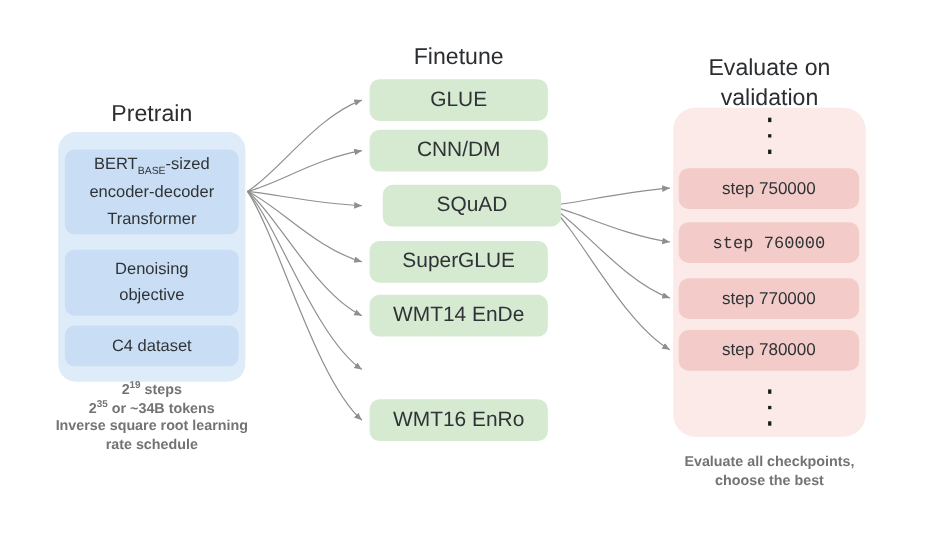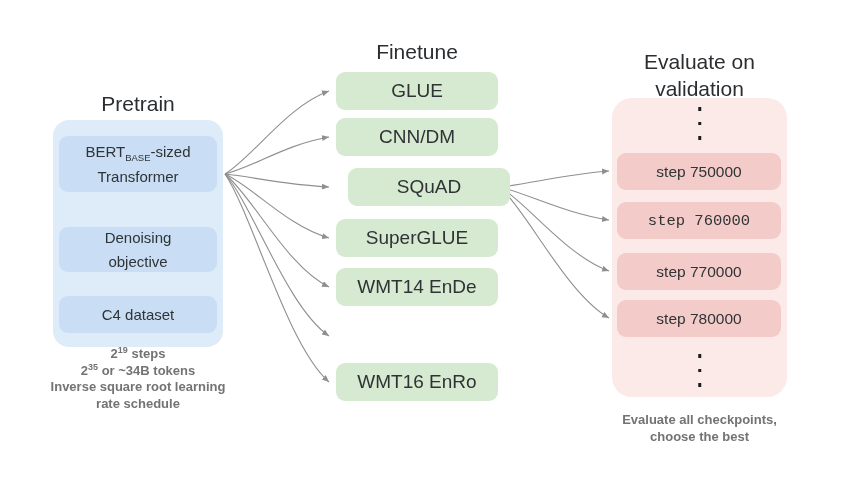--- a/index.html
+++ b/index.html
@@ -60,25 +60,26 @@
       <path class="arrow" marker-end="url(#ah)" d="M500,187 C528,184 567,174 609,171"></path>
       <path class="arrow" marker-end="url(#ah)" d="M500,187 C528,194 567,214 609,220"></path>
       <path class="arrow" marker-end="url(#ah)" d="M500,187 C528,204 567,256 609,271"></path>
       <path class="arrow" marker-end="url(#ah)" d="M500,187 C528,213 567,294 609,318"></path>
     </g>
   </svg>
 
   <div class="col-heading" style="left:53px;top:90px;width:170px;">Pretrain</div>
 
   <div class="pretrain-outer">
-    <div class="blue-box" style="top:16px;height:56px;line-height:25px;">
+    <div class="blue-box" style="top:16px;height:77px;line-height:25px;">
       <div><span>BERT</span><sub>BASE</sub><span>-sized</span></div>
+      <div>encoder-decoder</div>
       <div>Transformer</div>
     </div>
-    <div class="blue-box" style="top:107px;height:45px;">
+    <div class="blue-box" style="top:107px;height:60px;">
       <div>Denoising</div>
       <div>objective</div>
     </div>
     <div class="blue-box" style="top:176px;height:37px;">
       <div>C4 dataset</div>
     </div>
   </div>
 
   <div class="caption" style="left:23px;top:346px;width:230px;">
     <div><span>2</span><sup>19</sup><span> steps</span></div>

